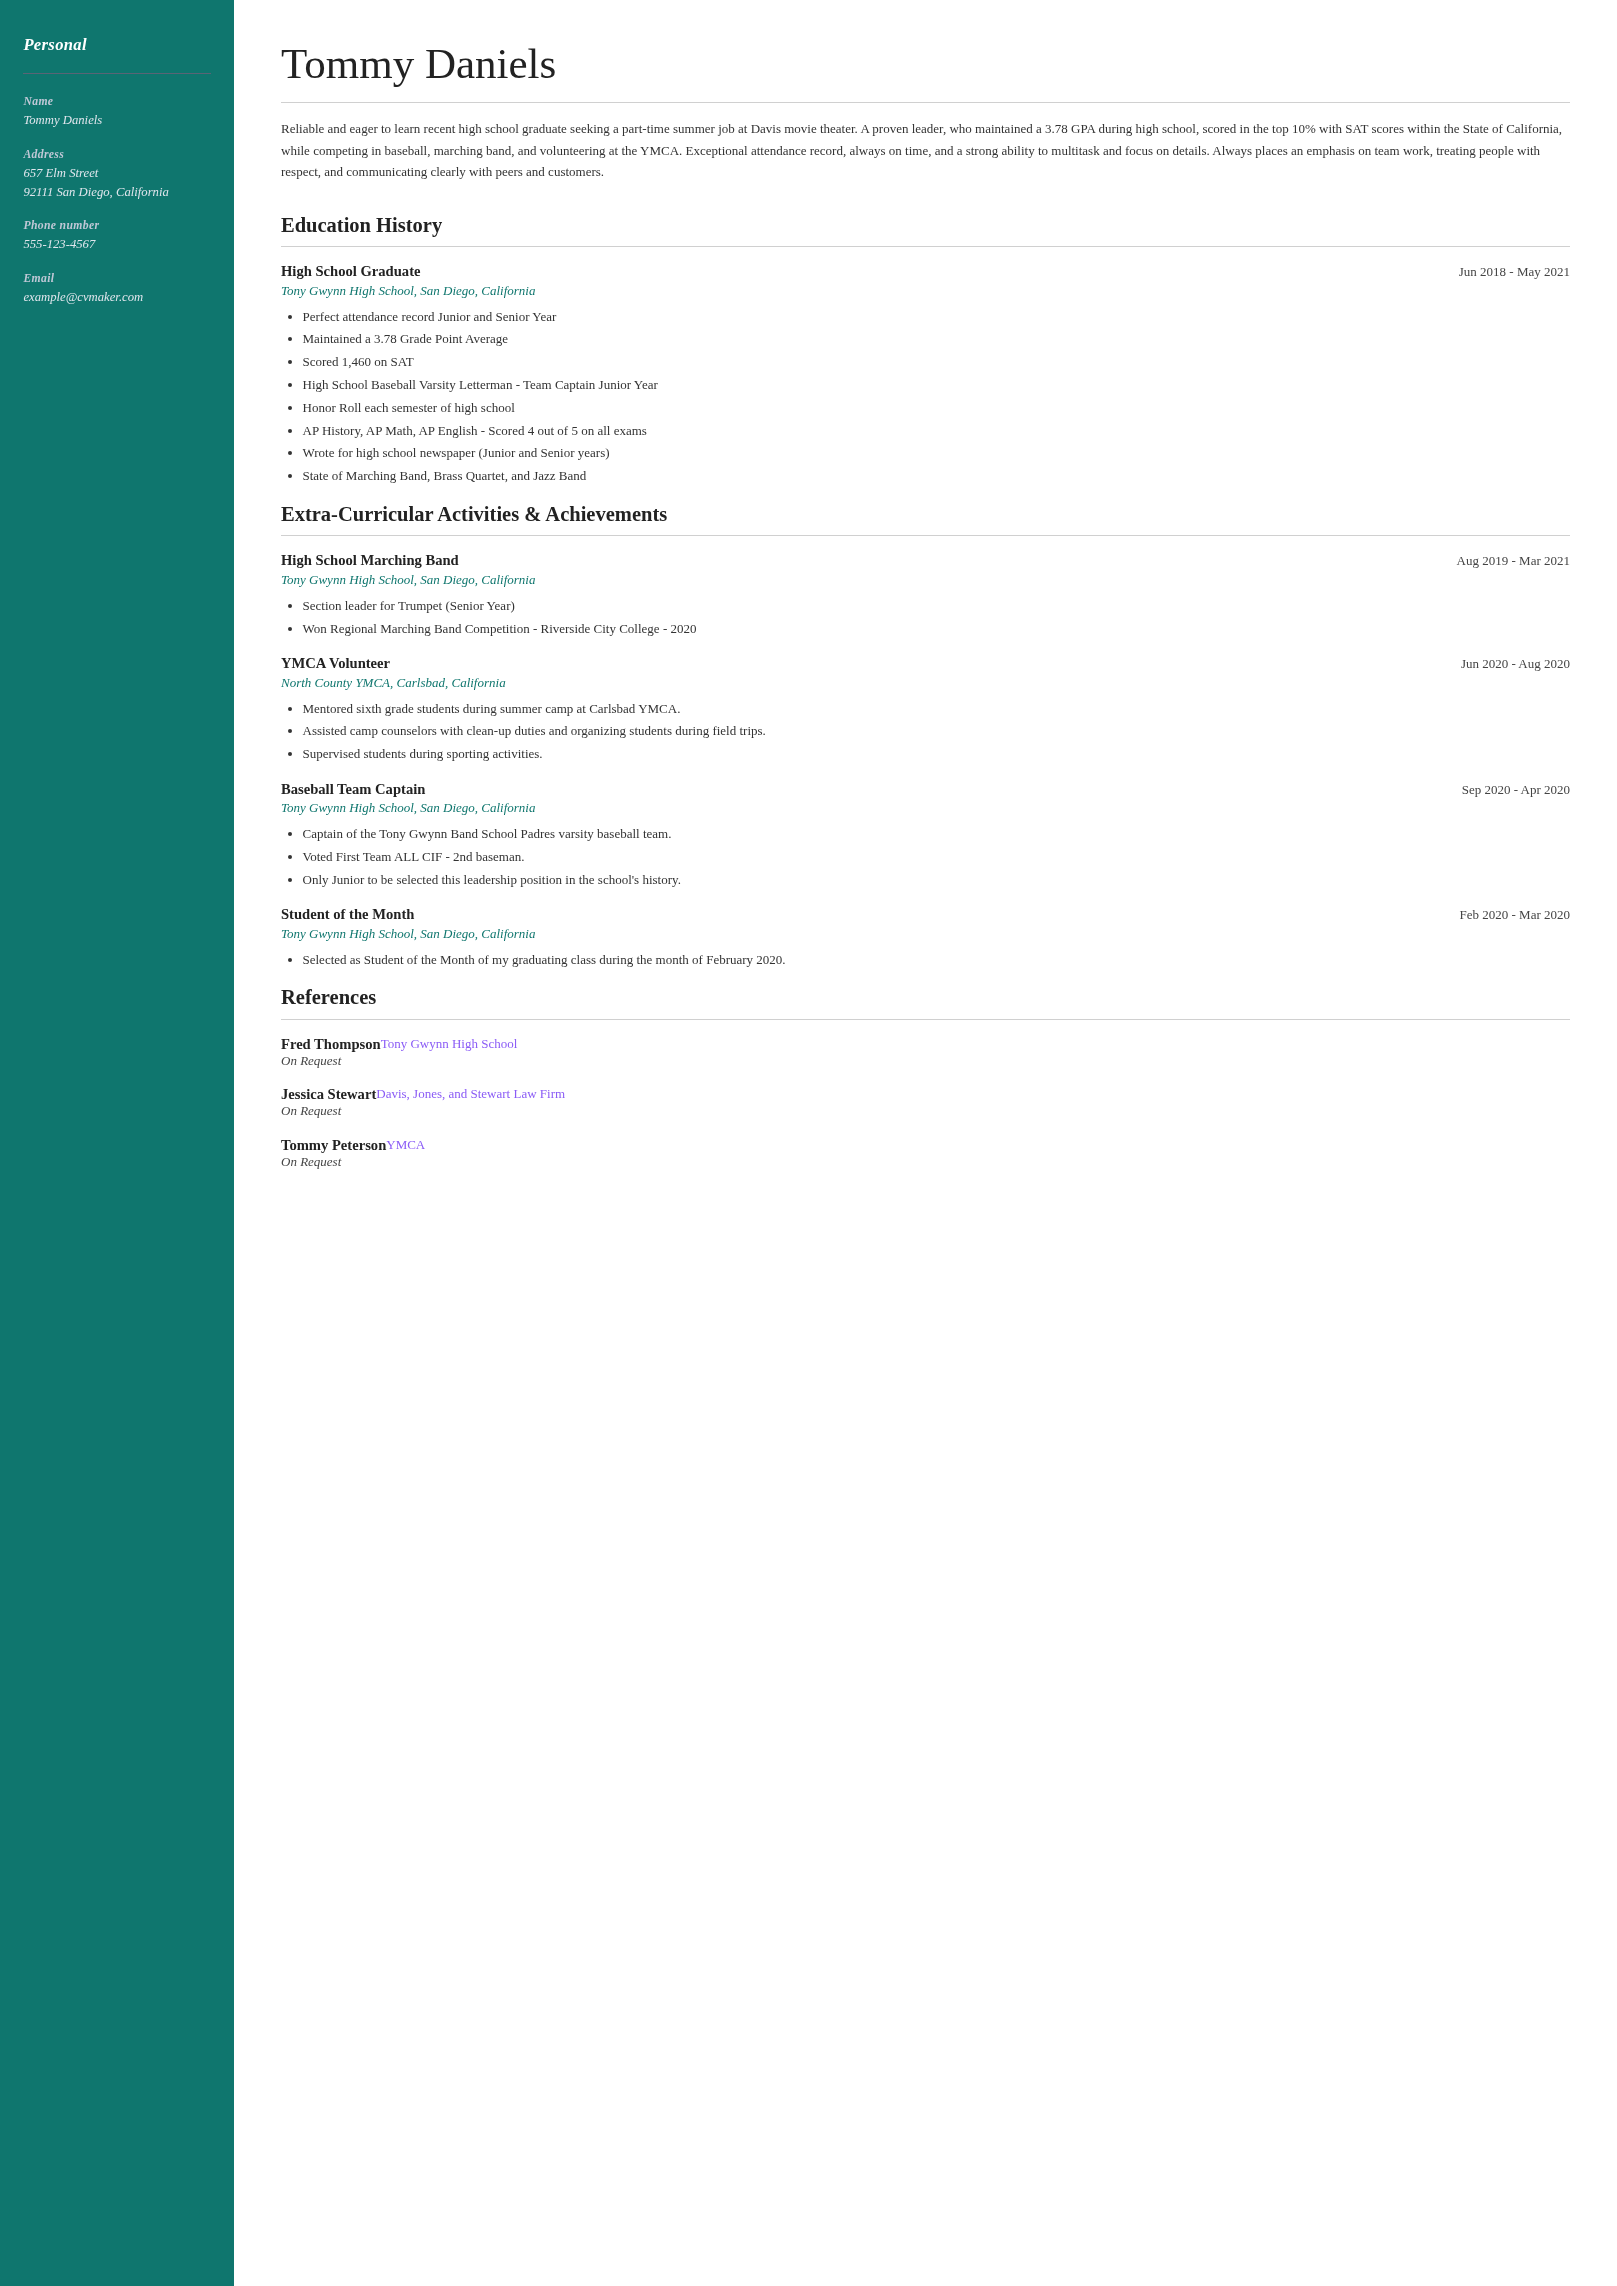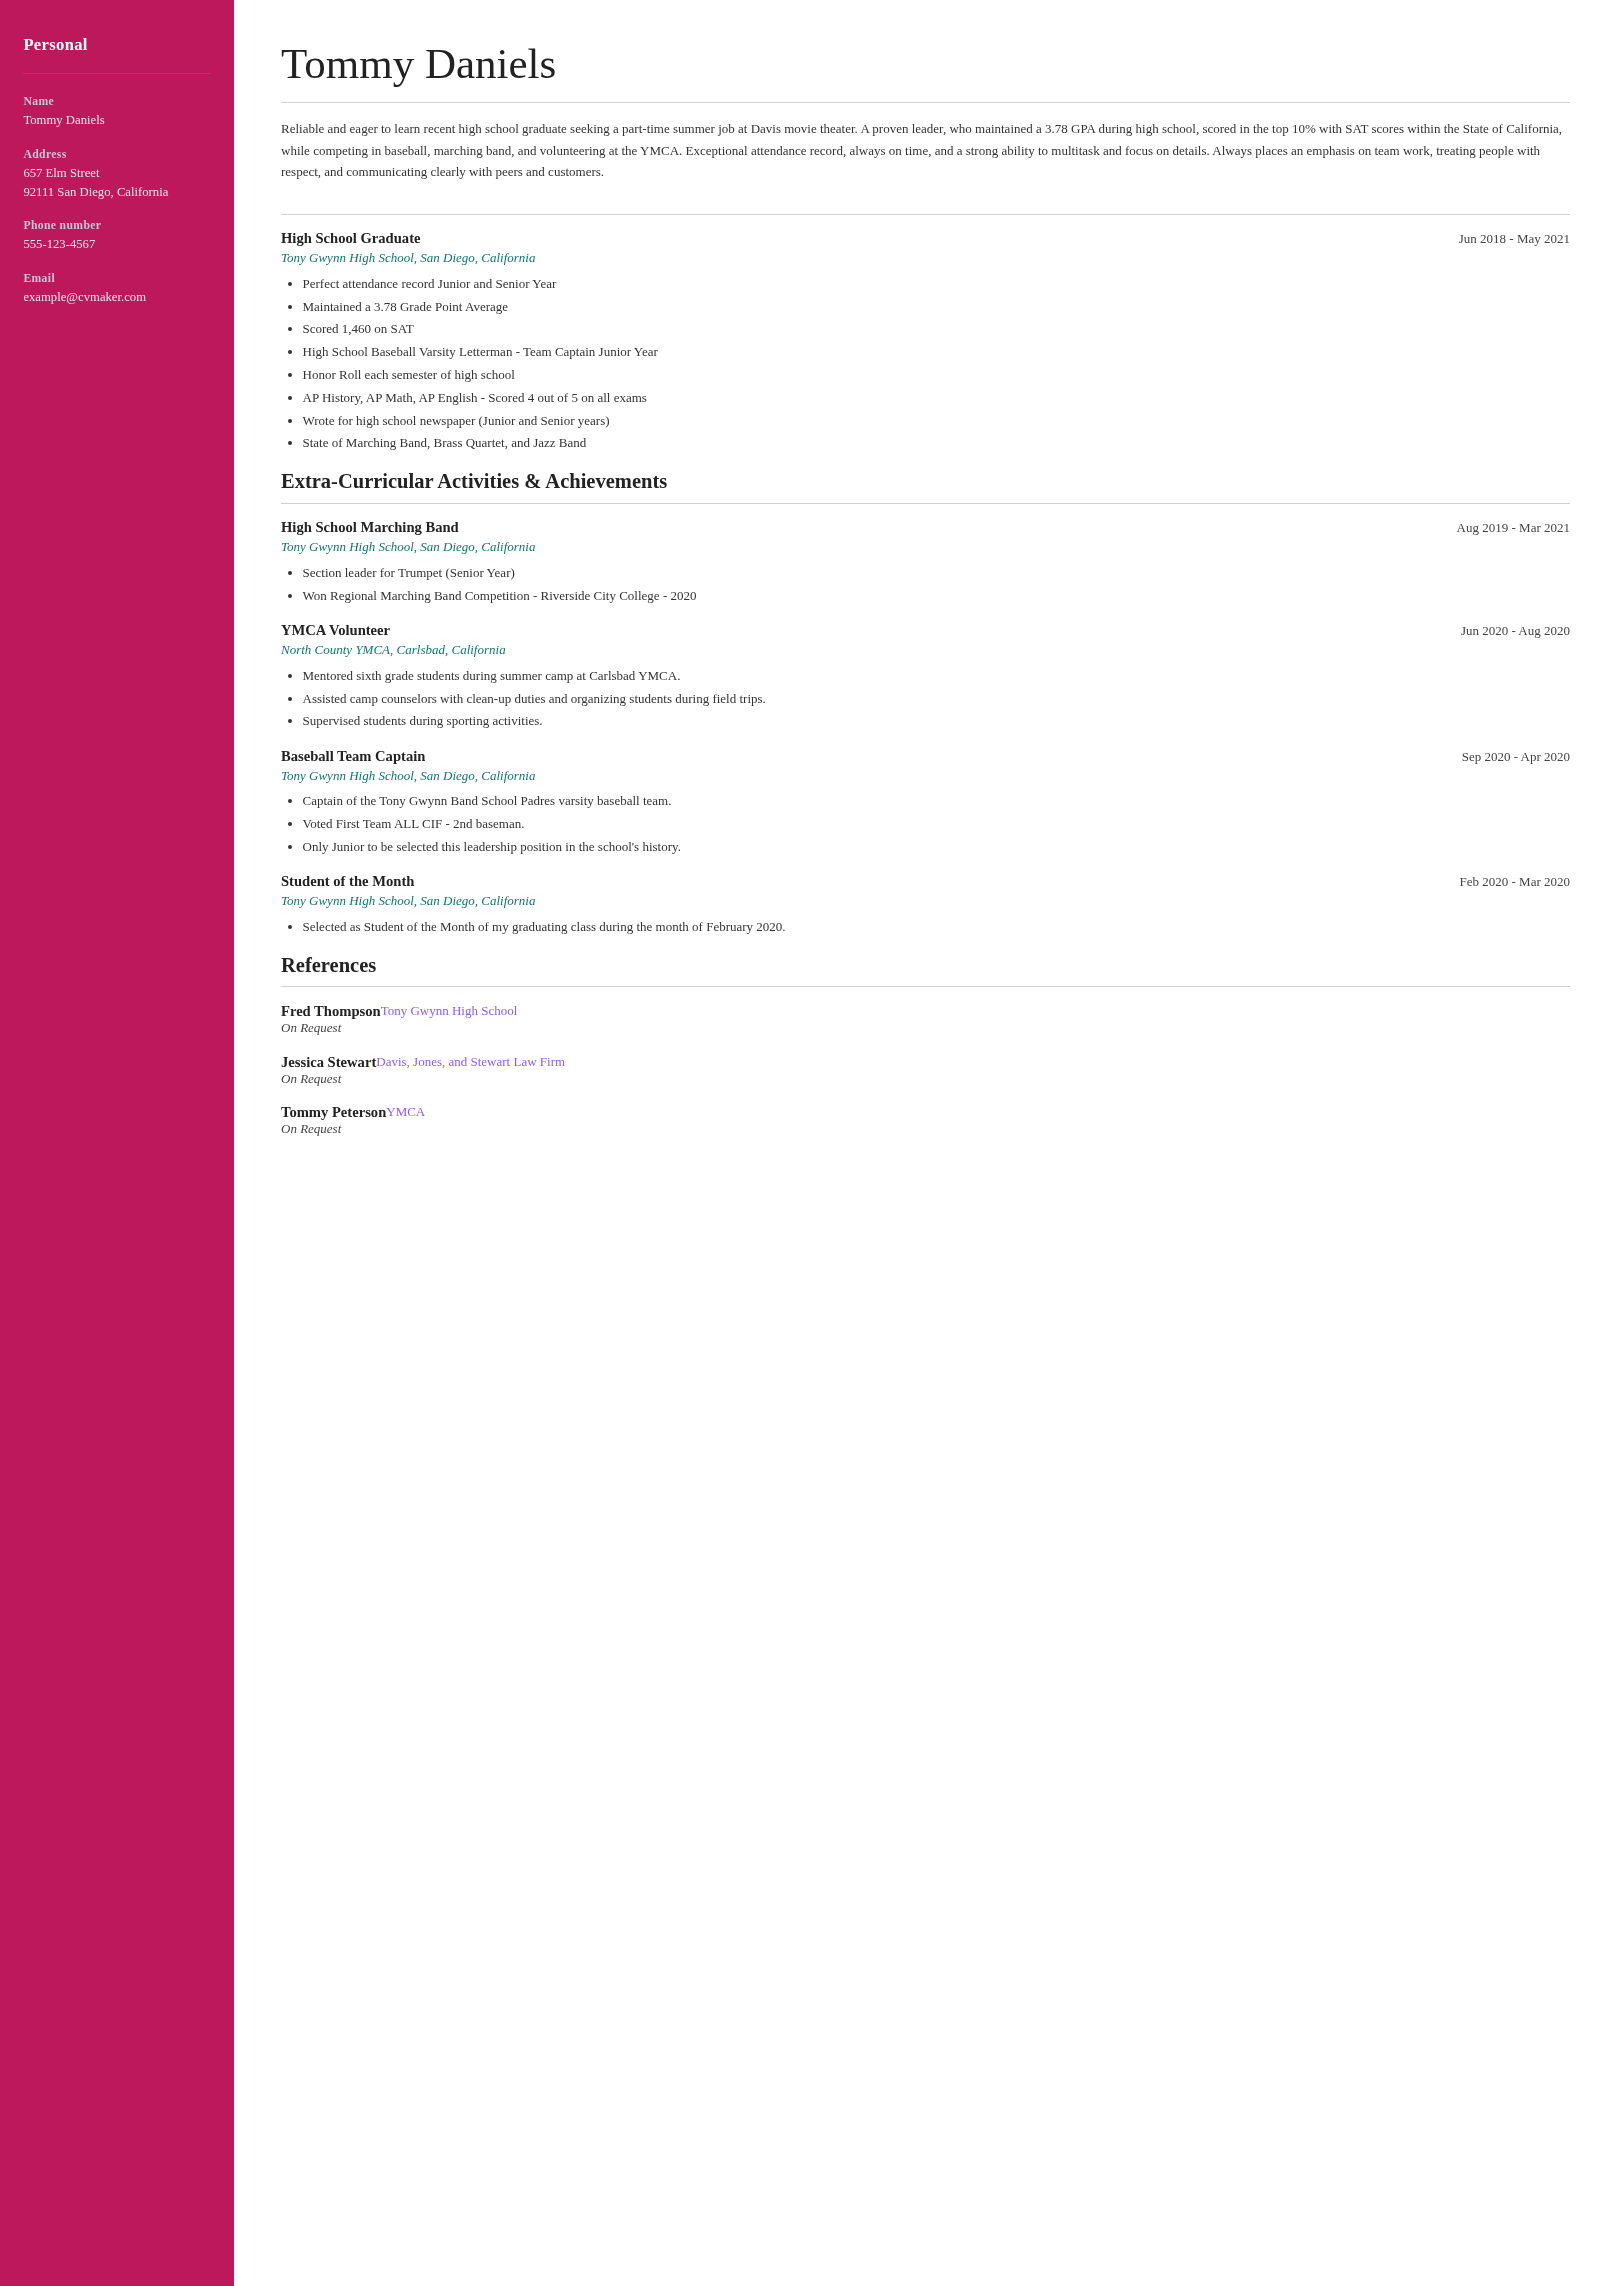--- a/index.html
+++ b/index.html
@@ -7,23 +7,24 @@
       font-family: 'Georgia', serif;
       background: #fff;
       display: flex;
       min-height: 100vh;
     }
 
     
     .sidebar {
       width: 234px;
       min-width: 234px;
-      background: #be185d;
+      background: #0f766e;
       color: #fff;
       padding: 35px 23.4px;
+      font-style: italic;
     }
     .sidebar-section-title {
       font-size: 16.6px;
       font-weight: bold;
       color: #fff;
       margin-bottom: 17.6px;
       letter-spacing: 0.02em;
     }
     .sidebar-divider {
       border: none;
@@ -152,20 +153,21 @@
       <div class="sidebar-field-label">Email</div>
       <div class="sidebar-field-value" style="white-space: pre-line;">example@cvmaker.com</div>
     </div>
 </aside>
 
 <main class="main">
   <h1 class="resume-name">Tommy Daniels</h1>
   <hr class="main-divider">
   <p class="summary-text">Reliable and eager to learn recent high school graduate seeking a part-time summer job at Davis movie theater. A proven leader, who maintained a 3.78 GPA during high school, scored in the top 10% with SAT scores within the State of California, while competing in baseball, marching band, and volunteering at the YMCA. Exceptional attendance record, always on time, and a strong ability to multitask and focus on details. Always places an emphasis on team work, treating people with respect, and communicating clearly with peers and customers.</p>
 
+  <h2 class="section-title">Education History</h2>
   <hr class="main-divider">
   <div id="education-container">
       <div class="section-block">
         <div class="entry-header">
           <span class="entry-title">High School Graduate</span>
           <span class="entry-date">Jun 2018 - May 2021</span>
         </div>
         <div class="entry-subtitle">Tony Gwynn High School, San Diego, California</div>
         <ul class="entry-bullets">
           <li>Perfect attendance record Junior and Senior Year</li>

